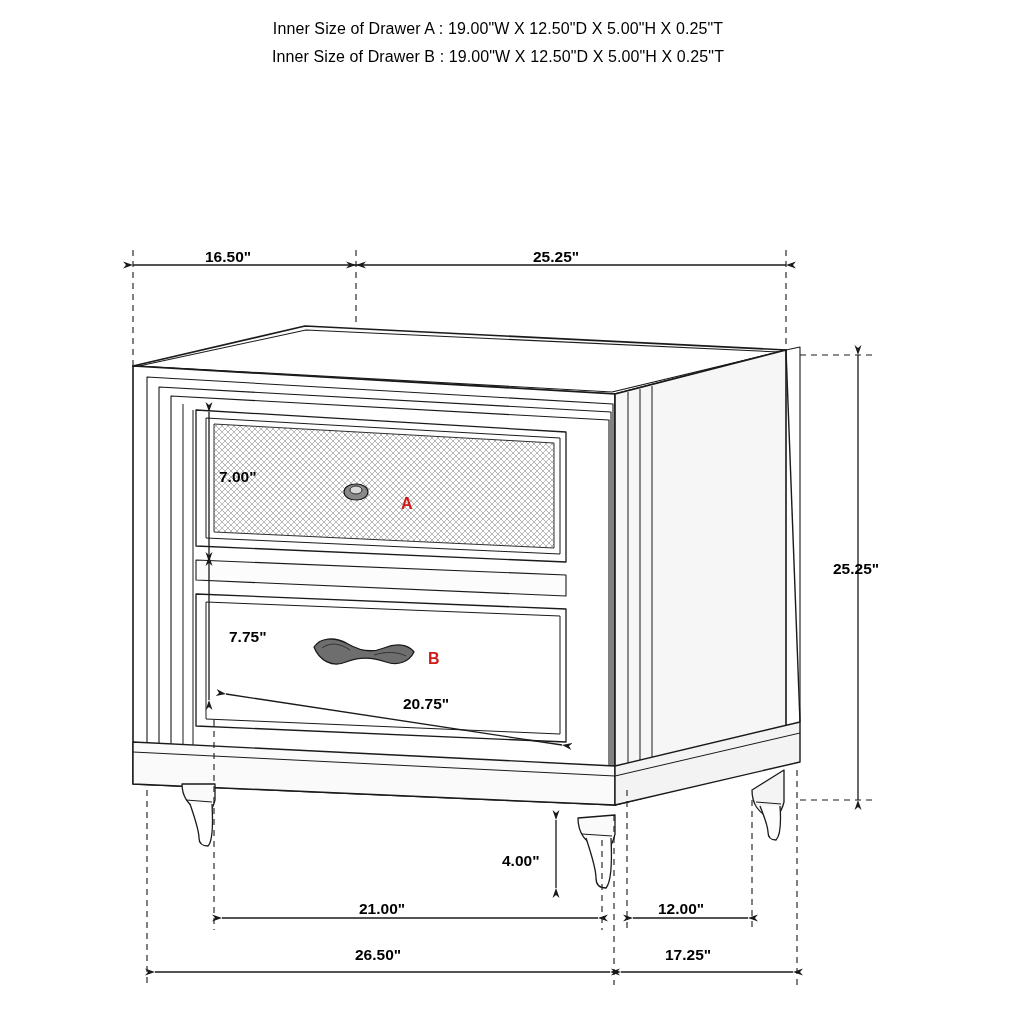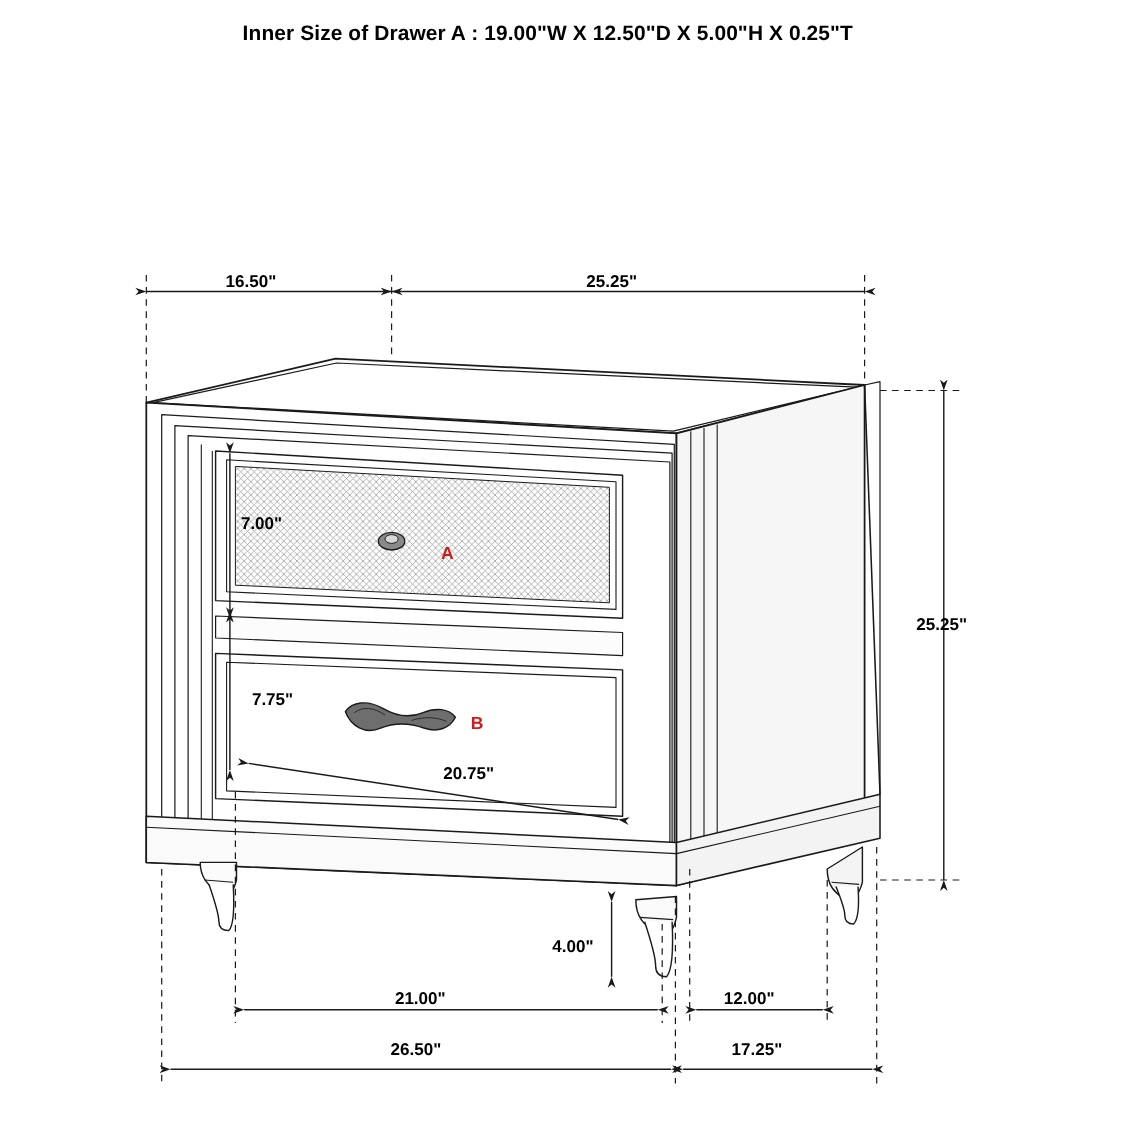--- a/index.html
+++ b/index.html
@@ -13,22 +13,22 @@
     height: 1024px;
     background: #ffffff;
     font-family: "Liberation Sans", sans-serif;
     overflow: hidden;
   }
   .hdr {
     position: absolute;
     left: 0;
     width: 996px;
     text-align: center;
-    font-weight: bold;
-    font-size: 19px;
+    font-weight: normal;
+    font-size: 16px;
     color: #000;
     letter-spacing: 0.1px;
   }
   #hdr1 { top: 20px; }
   #hdr2 { top: 48px; }
 
   svg.layer {
     position: absolute;
     left: 0;
     top: 0;
@@ -48,20 +48,21 @@
     font-size: 16px;
     color: #d11a1a;
   }
 </style>
 </head>
 <body>
 
 <div id="page">
 
   <div class="hdr" id="hdr1">Inner Size of Drawer A : 19.00"W X 12.50"D X 5.00"H X  0.25"T</div>
+  <div class="hdr" id="hdr2">Inner Size of Drawer B : 19.00"W X 12.50"D X 5.00"H X  0.25"T</div>
 
   <svg class="layer" viewBox="0 0 1024 1024">
     <defs>
       <marker id="arrL" markerWidth="12" markerHeight="10" refX="10" refY="5" orient="auto" markerUnits="userSpaceOnUse">
         <path d="M10,5 L0,1.5 L3,5 L0,8.5 Z" fill="#1a1a1a"></path>
       </marker>
       <marker id="arrR" markerWidth="12" markerHeight="10" refX="2" refY="5" orient="auto" markerUnits="userSpaceOnUse">
         <path d="M2,5 L12,1.5 L9,5 L12,8.5 Z" fill="#1a1a1a"></path>
       </marker>
       <pattern id="mesh" width="6" height="6" patternUnits="userSpaceOnUse">

